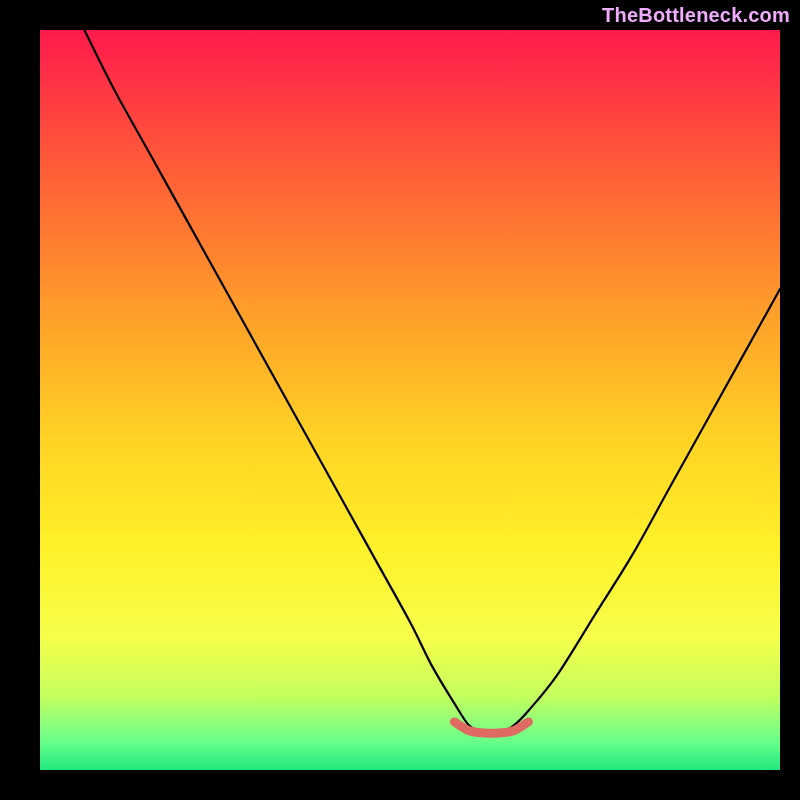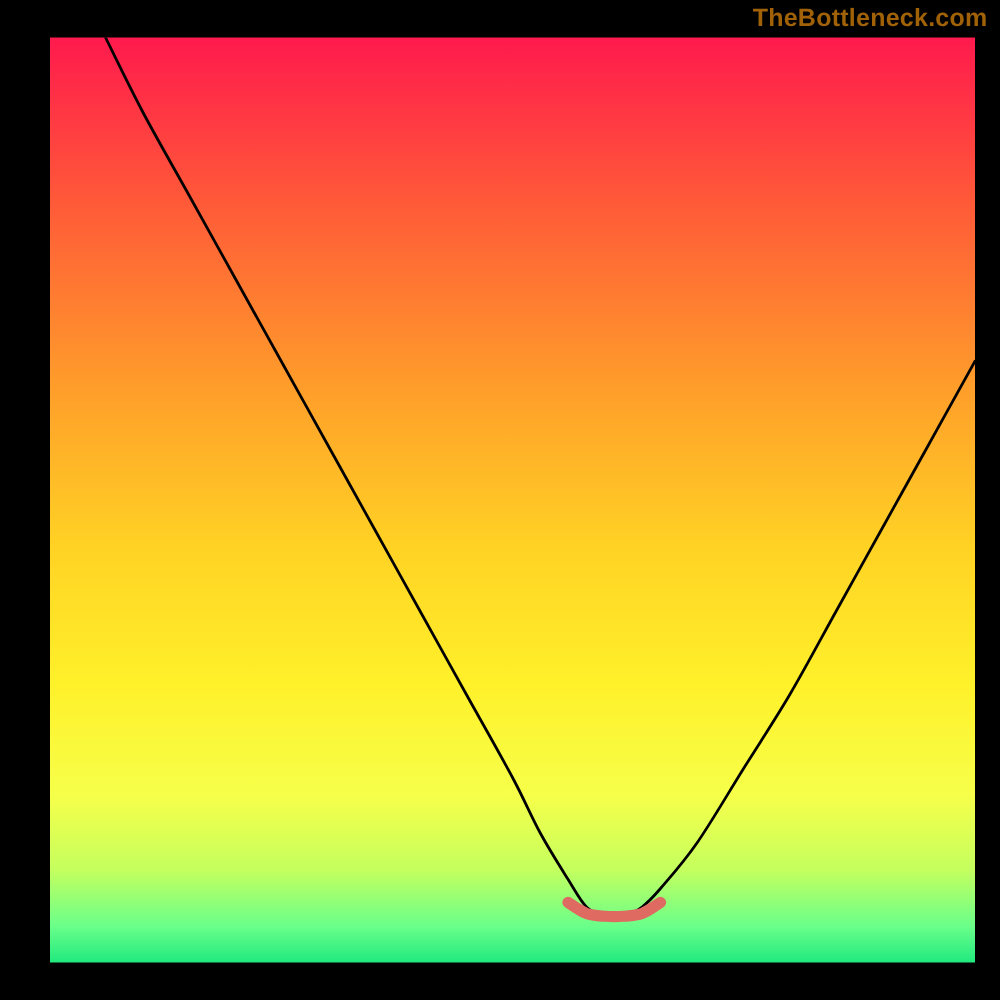--- a/index.html
+++ b/index.html
@@ -20,21 +20,21 @@
     top: 0;
     left: 0;
   }
   .watermark {
     position: absolute;
     top: 4px;
     right: 10px;
     font-family: Arial, Helvetica, sans-serif;
     font-size: 20px;
     font-weight: bold;
-    color: #a16207;
+    color: #f0abfc;
     letter-spacing: 0.2px;
   }
 </style>
 </head>
 <body>
 <div class="stage">
 
 <svg width="800" height="800" viewBox="0 0 800 800">
   <defs>
     <linearGradient id="bg-grad" x1="0" y1="0" x2="0" y2="1">

